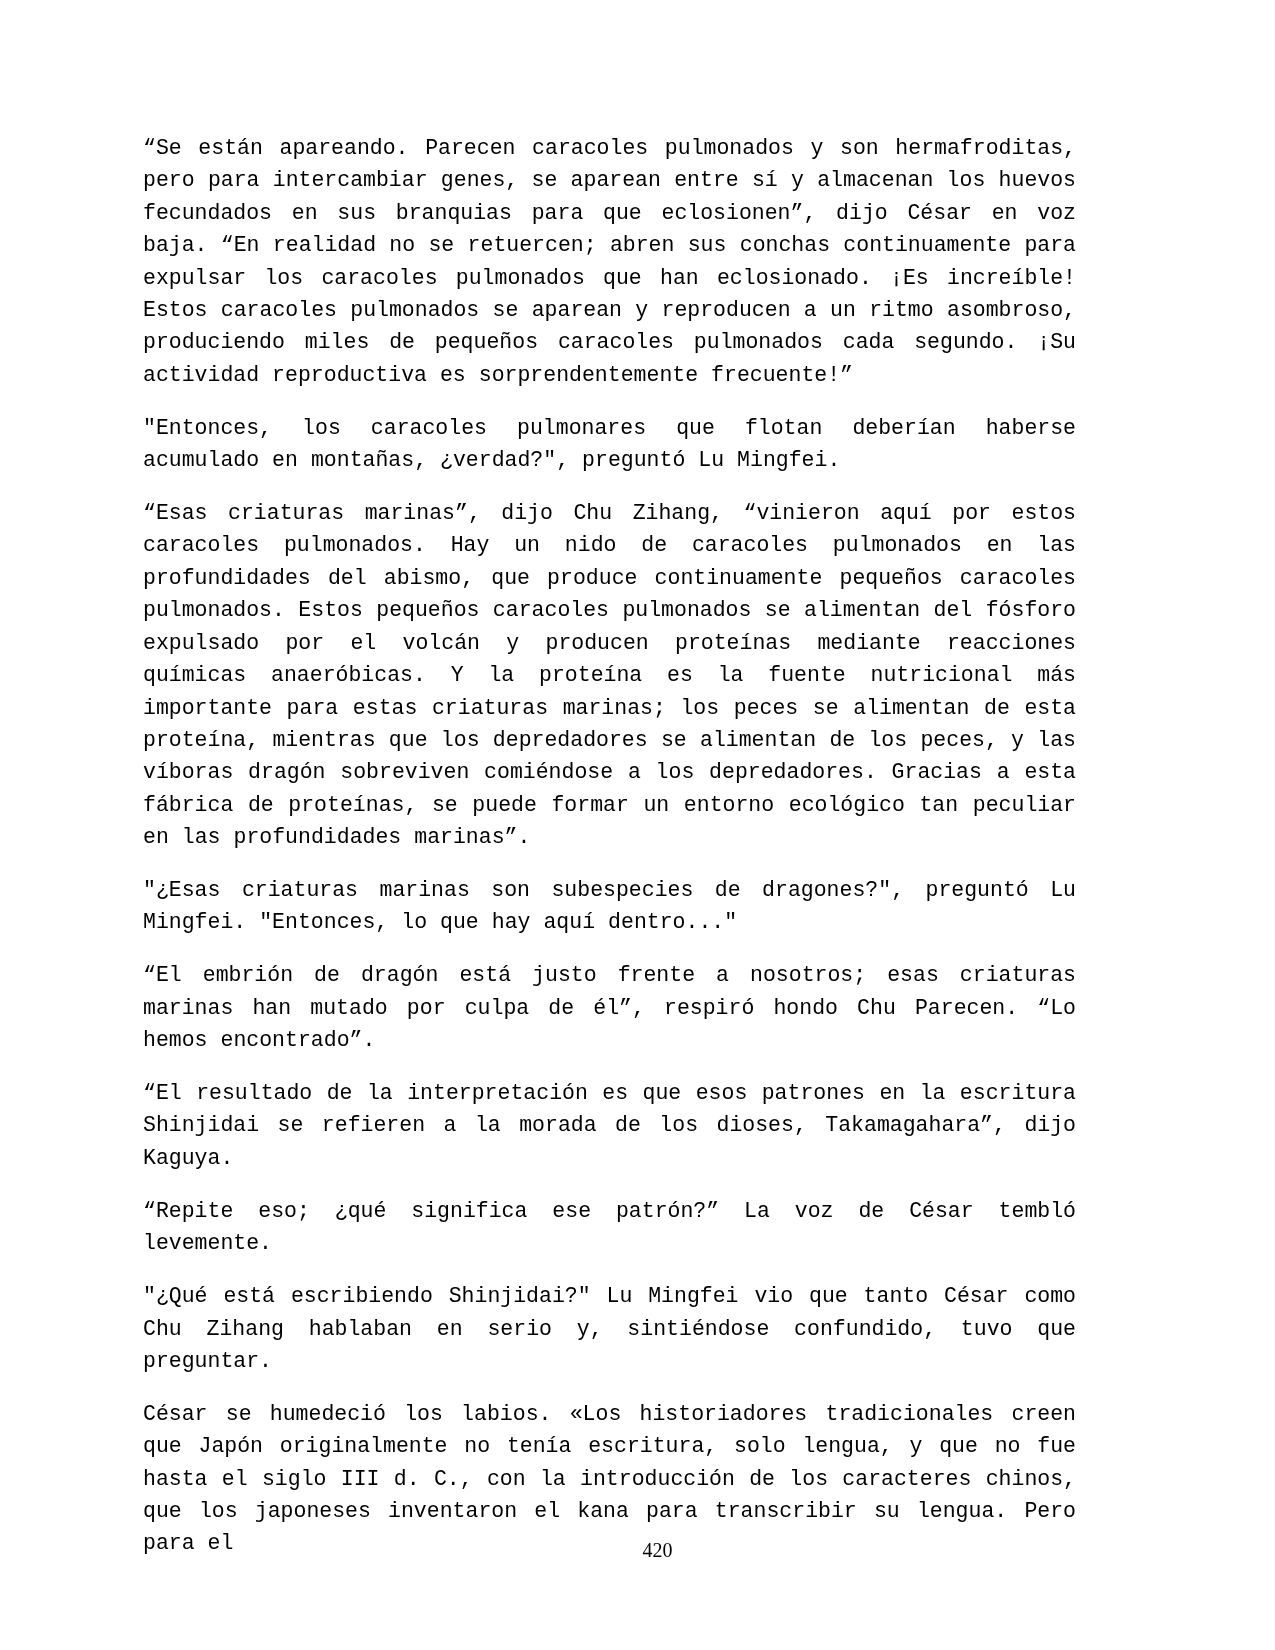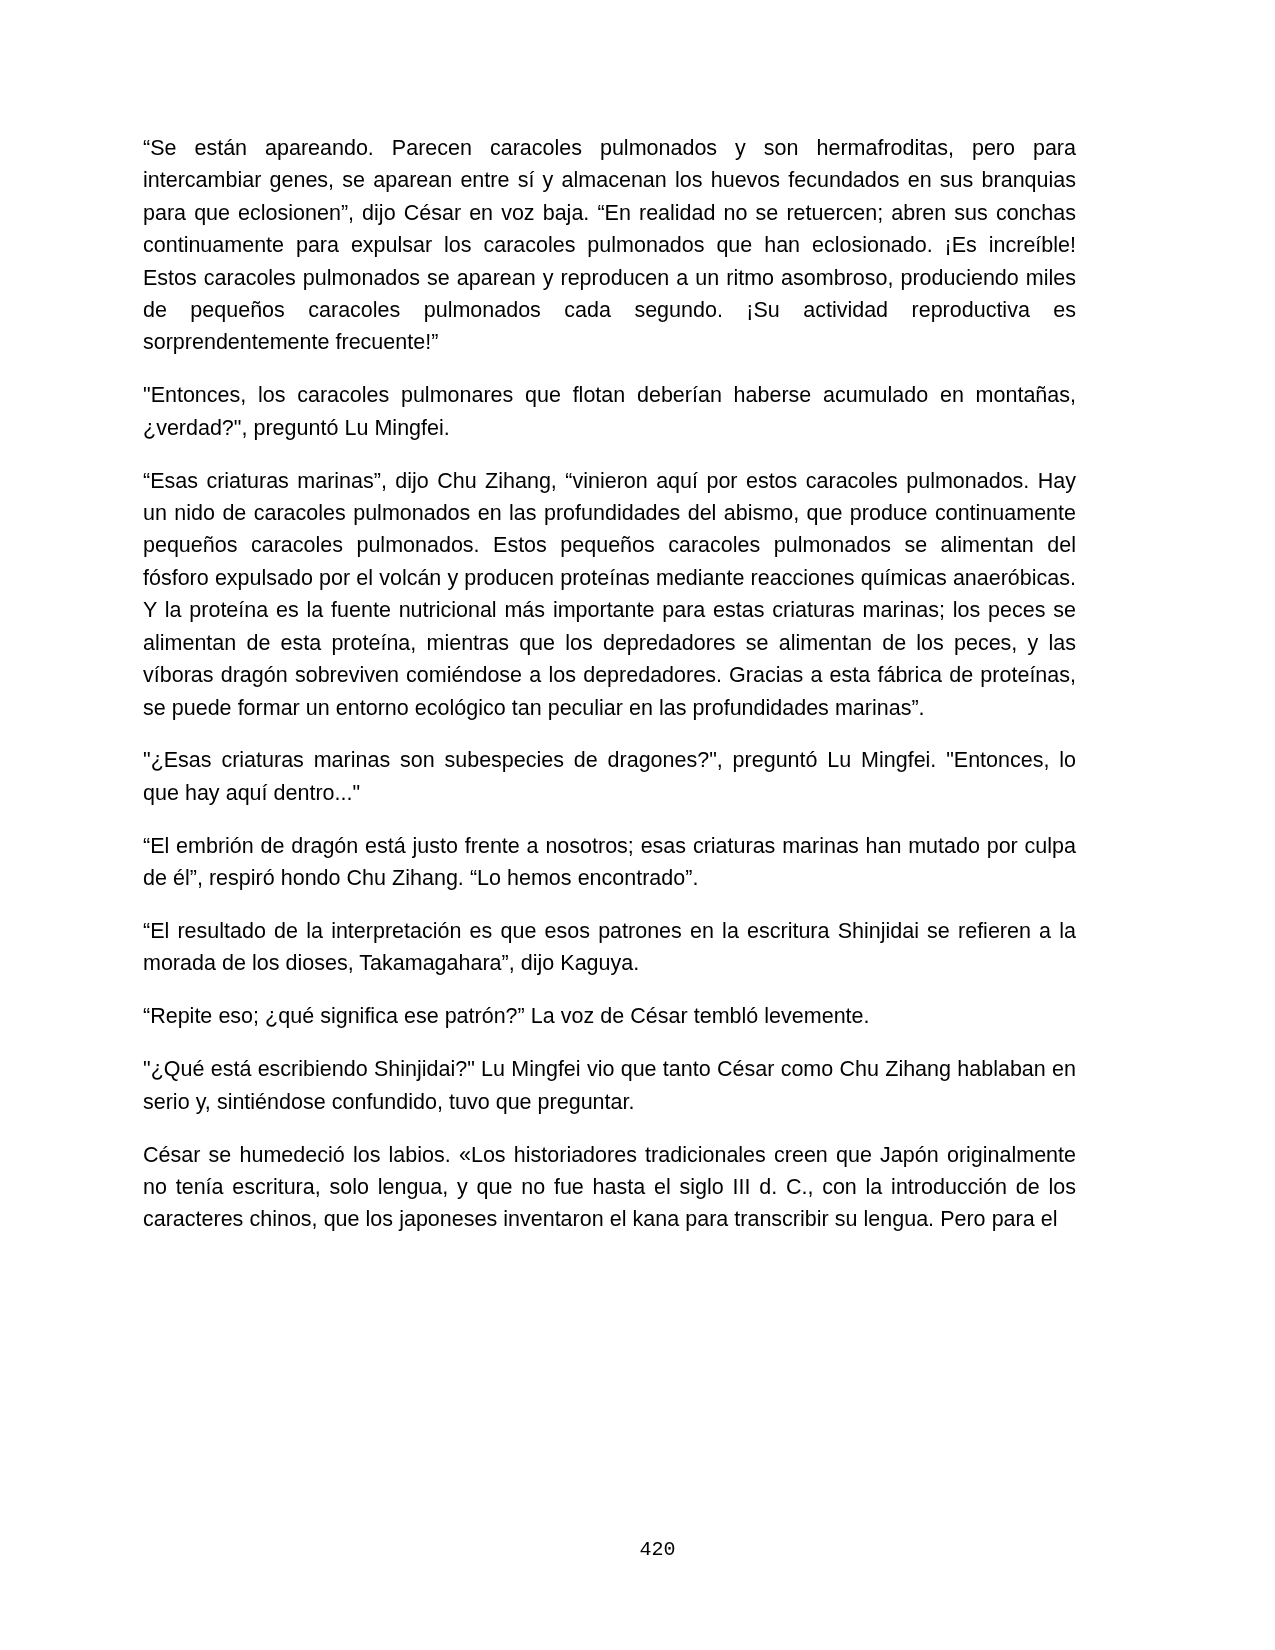--- a/index.html
+++ b/index.html
@@ -16,58 +16,58 @@
     overflow: hidden;
     box-sizing: border-box;
   }
   .text-column {
     position: absolute;
     left: 143px;
     top: 132px;
     width: 933px;
   }
   .para {
-    font-family: Liberation Sans, sans-serif;
+    font-family: Liberation Mono, monospace;
     font-size: 21.5px;
     line-height: 32.4px;
     color: #000000;
     text-align: justify;
     text-justify: inter-word;
     margin: 0 0 20.5px 0;
     hyphens: none;
     -webkit-hyphens: none;
     word-spacing: 0.1px;
   }
   .para:last-child {
     margin-bottom: 12px;
   }
   .page-number {
     position: absolute;
     left: 0;
     right: 0;
     top: 1538px;
     text-align: center;
-    font-family: Liberation Mono, monospace;
+    font-family: Liberation Serif, serif;
     font-size: 20px;
     line-height: 24px;
     color: #000000;
     margin-left: 40px;
   }
 </style>
 </head>
 <body>
 
 <div class="page">
 
   <div class="text-column">
     <p class="para">“Se están apareando. Parecen caracoles pulmonados y son hermafroditas, pero para intercambiar genes, se aparean entre sí y almacenan los huevos fecundados en sus branquias para que eclosionen”, dijo César en voz baja. “En realidad no se retuercen; abren sus conchas continuamente para expulsar los caracoles pulmonados que han eclosionado. ¡Es increíble! Estos caracoles pulmonados se aparean y reproducen a un ritmo asombroso, produciendo miles de pequeños caracoles pulmonados cada segundo. ¡Su actividad reproductiva es sorprendentemente frecuente!”</p>
     <p class="para">"Entonces, los caracoles pulmonares que flotan deberían haberse acumulado en montañas, ¿verdad?", preguntó Lu Mingfei.</p>
     <p class="para">“Esas criaturas marinas”, dijo Chu Zihang, “vinieron aquí por estos caracoles pulmonados. Hay un nido de caracoles pulmonados en las profundidades del abismo, que produce continuamente pequeños caracoles pulmonados. Estos pequeños caracoles pulmonados se alimentan del fósforo expulsado por el volcán y producen proteínas mediante reacciones químicas anaeróbicas. Y la proteína es la fuente nutricional más importante para estas criaturas marinas; los peces se alimentan de esta proteína, mientras que los depredadores se alimentan de los peces, y las víboras dragón sobreviven comiéndose a los depredadores. Gracias a esta fábrica de proteínas, se puede formar un entorno ecológico tan peculiar en las profundidades marinas”.</p>
     <p class="para">"¿Esas criaturas marinas son subespecies de dragones?", preguntó Lu Mingfei. "Entonces, lo que hay aquí dentro..."</p>
-    <p class="para">“El embrión de dragón está justo frente a nosotros; esas criaturas marinas han mutado por culpa de él”, respiró hondo Chu Zihang. “Lo hemos encontrado”.</p>
+    <p class="para">“El embrión de dragón está justo frente a nosotros; esas criaturas marinas han mutado por culpa de él”, respiró hondo Chu Parecen. “Lo hemos encontrado”.</p>
     <p class="para">“El resultado de la interpretación es que esos patrones en la escritura Shinjidai se refieren a la morada de los dioses, Takamagahara”, dijo Kaguya.</p>
     <p class="para">“Repite eso; ¿qué significa ese patrón?” La voz de César tembló levemente.</p>
     <p class="para">"¿Qué está escribiendo Shinjidai?" Lu Mingfei vio que tanto César como Chu Zihang hablaban en serio y, sintiéndose confundido, tuvo que preguntar.</p>
     <p class="para">César se humedeció los labios. «Los historiadores tradicionales creen que Japón originalmente no tenía escritura, solo lengua, y que no fue hasta el siglo III d. C., con la introducción de los caracteres chinos, que los japoneses inventaron el kana para transcribir su lengua. Pero para el</p>
   </div>
 
   <div class="page-number">420</div>
 
 </div>
 

